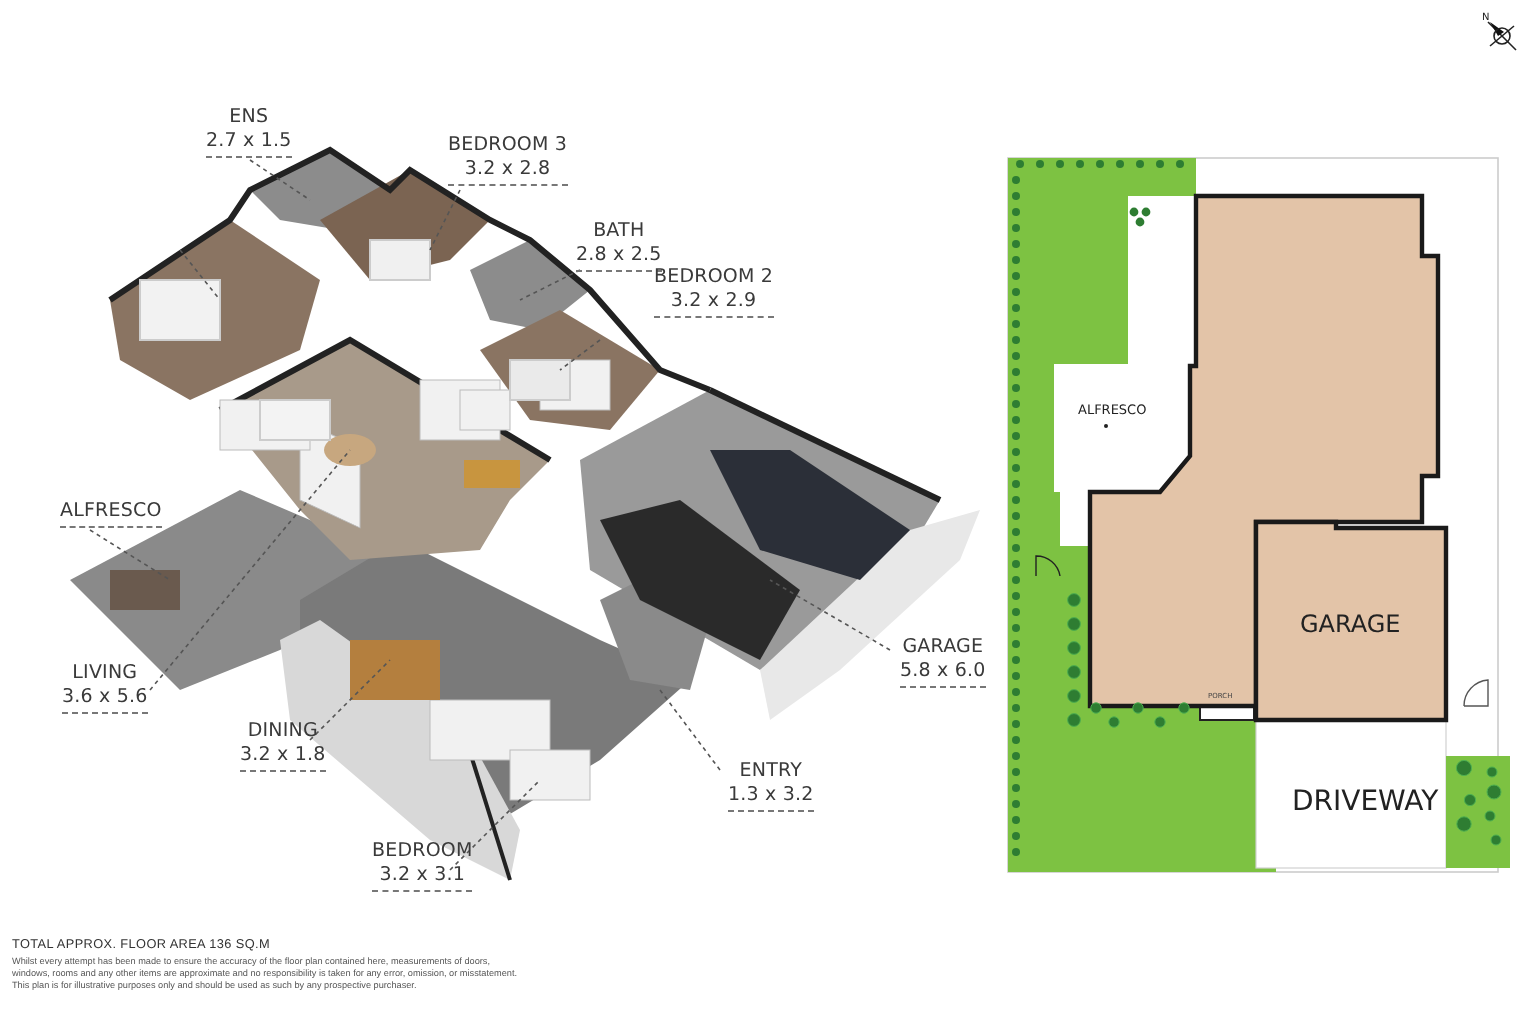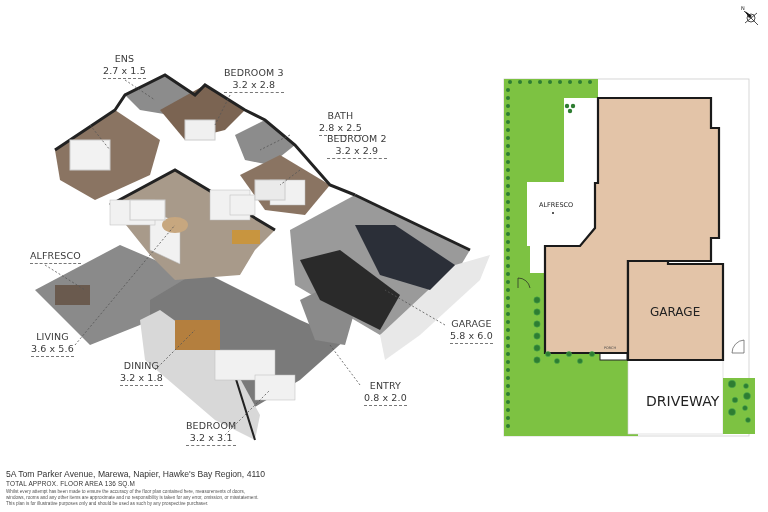--- a/index.html
+++ b/index.html
@@ -100,21 +100,21 @@
   </svg>
 
   <div class="room-label" style="left:103px;top:53px;">
     <span class="name">ENS</span>
     <span class="dim">2.7 x 1.5</span>
   </div>
   <div class="room-label" style="left:224px;top:67px;">
     <span class="name">BEDROOM 3</span>
     <span class="dim">3.2 x 2.8</span>
   </div>
-  <div class="room-label" style="left:288px;top:110px;margin-left:31px;">
+  <div class="room-label" style="left:288px;top:110px;">
     <span class="name">BATH</span>
     <span class="dim">2.8 x 2.5</span>
   </div>
   <div class="room-label" style="left:327px;top:133px;">
     <span class="name">BEDROOM 2</span>
     <span class="dim">3.2 x 2.9</span>
   </div>
   <div class="room-label" style="left:30px;top:250px;">
     <span class="dim">ALFRESCO</span>
   </div>
@@ -125,21 +125,21 @@
   <div class="room-label" style="left:120px;top:360px;">
     <span class="name">DINING</span>
     <span class="dim">3.2 x 1.8</span>
   </div>
   <div class="room-label" style="left:186px;top:420px;">
     <span class="name">BEDROOM</span>
     <span class="dim">3.2 x 3.1</span>
   </div>
   <div class="room-label" style="left:364px;top:380px;">
     <span class="name">ENTRY</span>
-    <span class="dim">0.8 x 2.0</span>
+    <span class="dim">1.3 x 3.2</span>
   </div>
   <div class="room-label" style="left:450px;top:318px;">
     <span class="name">GARAGE</span>
     <span class="dim">5.8 x 6.0</span>
   </div>
 </div>
 
 <div class="compass">
   <svg width="24" height="24" viewBox="0 0 24 24">
     <text x="3" y="7" font-size="5" font-family="DejaVu Sans, sans-serif" fill="#222">N</text>
@@ -269,20 +269,19 @@
     <circle cx="53" cy="135" r="1" fill="#222"></circle>
   </svg>
 
   <div class="site-label" style="left:150px;top:227px;font-size:12px;">GARAGE</div>
   <div class="site-label" style="left:39px;top:123px;font-size:6.5px;">ALFRESCO</div>
   <div class="site-label" style="left:146px;top:315px;font-size:14px;">DRIVEWAY</div>
   <div class="site-label" style="left:104px;top:268px;font-size:3.5px;color:#444;">PORCH</div>
 </div>
 
 <div class="footer">
-  <div class="address">5A Tom Parker Avenue, Marewa, Napier, Hawke's Bay Region, 4110</div>
   <div class="area">TOTAL APPROX. FLOOR AREA 136 SQ.M</div>
   <div class="disclaimer">
     <div>Whilst every attempt has been made to ensure the accuracy of the floor plan contained here, measurements of doors,</div>
     <div>windows, rooms and any other items are approximate and no responsibility is taken for any error, omission, or misstatement.</div>
     <div>This plan is for illustrative purposes only and should be used as such by any prospective purchaser.</div>
   </div>
 </div>
 
 </body></html>

